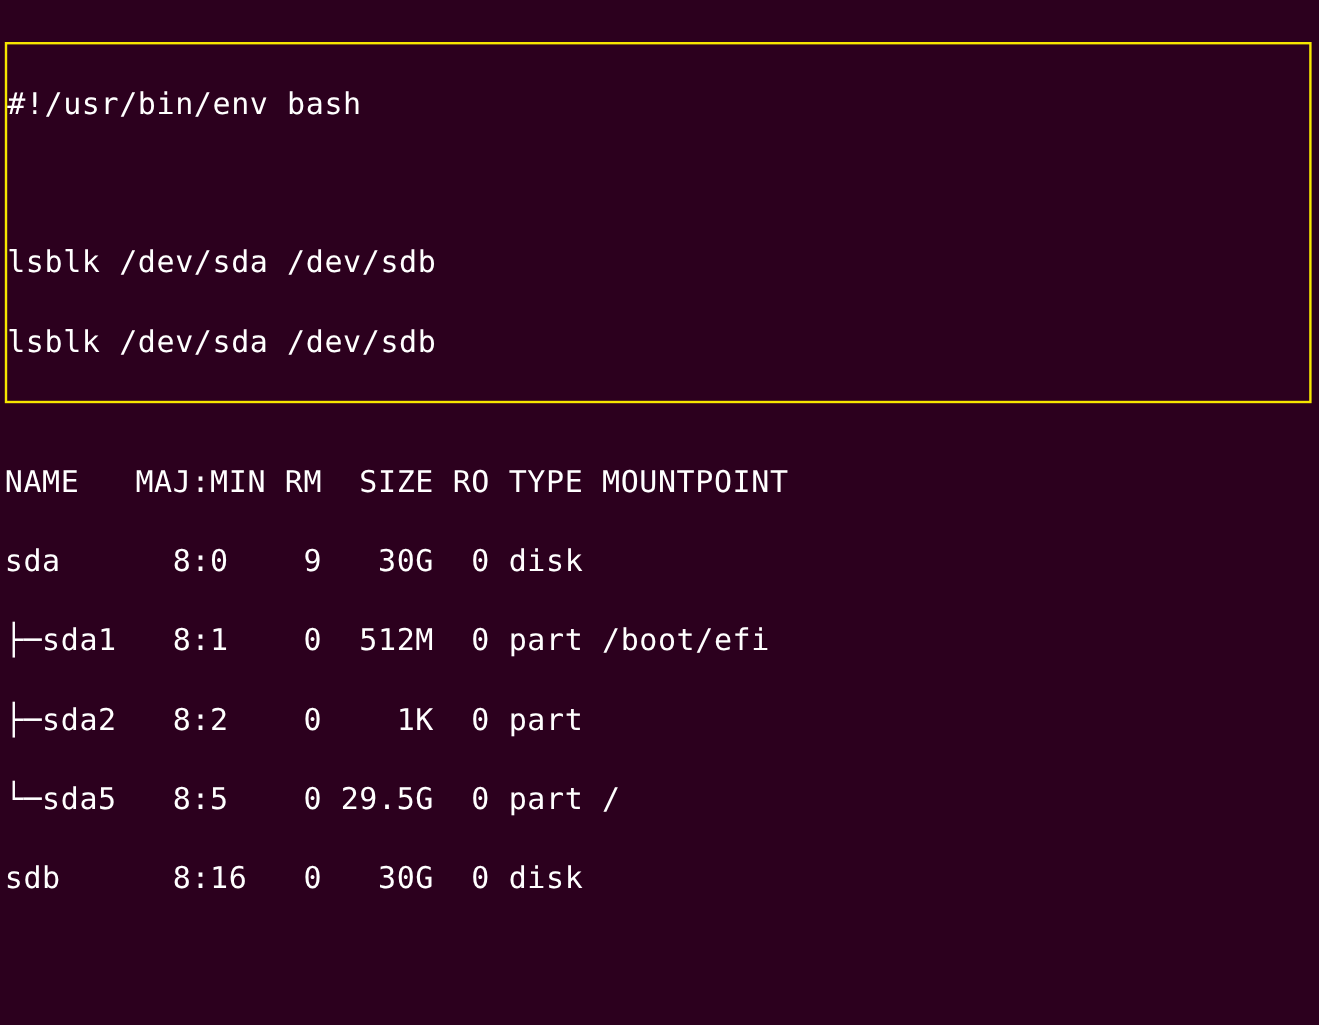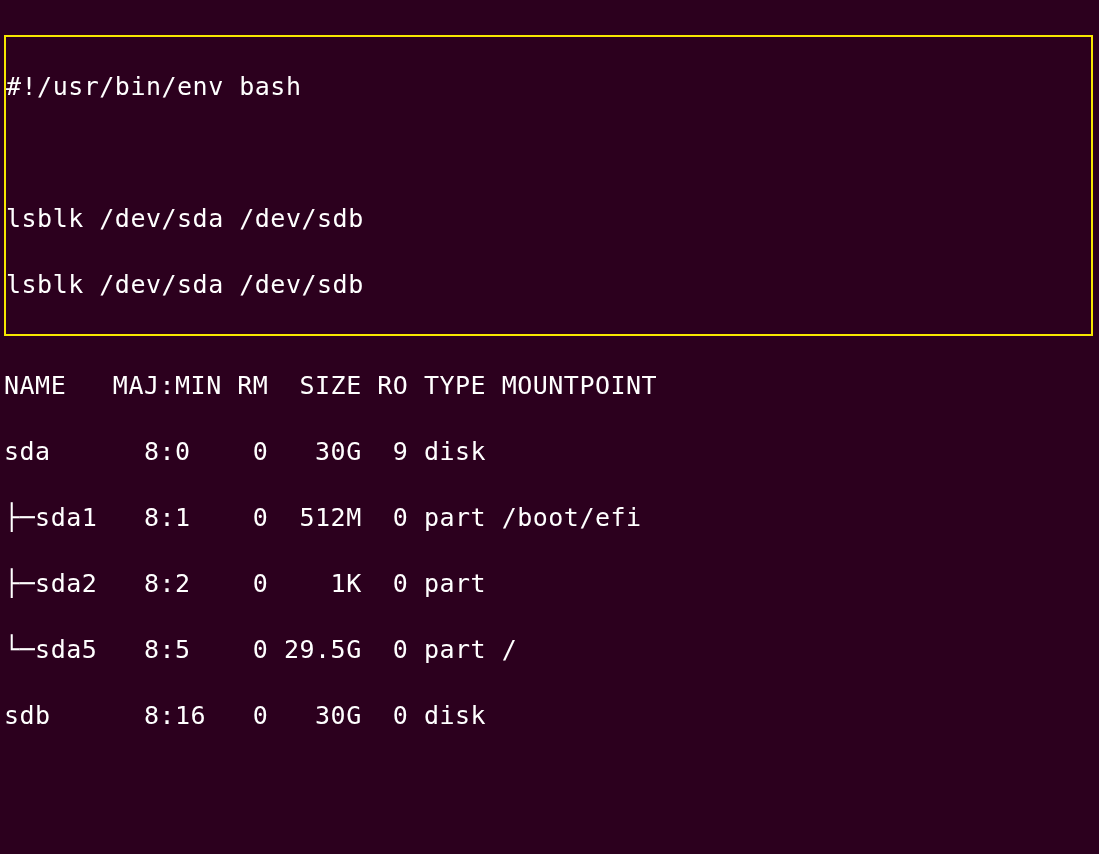--- a/index.html
+++ b/index.html
@@ -16,37 +16,37 @@
     color:#ffffff;
     padding:2px 4px 4px 4px;
     white-space:pre;
   }
   .prompt   { color:#c8c8c8; }
   .cmd      { color:#ffffff; font-weight:bold; }
   .script   { color:#ffffff; }
   .output   { color:#ffffff; }
   .box{
     border:2px solid #f6e600;
-    margin:0 2px 0 0;
+    margin:0 2px 16px 0;
     padding:0 0 0 0;
   }
   .row{height:33px;}
 </style>
 </head>
 <body>
 
 <div class="terminal">
 <div class="box">
 <div class="row script">#!/usr/bin/env bash</div>
 <div class="row script"></div>
 <div class="row script">lsblk /dev/sda /dev/sdb</div>
 <div class="row script">lsblk /dev/sda /dev/sdb</div>
 </div>
 <div class="row output">NAME   MAJ:MIN RM  SIZE RO TYPE MOUNTPOINT</div>
-<div class="row output">sda      8:0    0   30G  9 disk </div>
+<div class="row output">sda      8:0    9   30G  0 disk </div>
 <div class="row output">├─sda1   8:1    0  512M  0 part /boot/efi</div>
 <div class="row output">├─sda2   8:2    0    1K  0 part </div>
 <div class="row output">└─sda5   8:5    0 29.5G  0 part /</div>
 <div class="row output">sdb      8:16   0   30G  0 disk </div>
 
 
 
 
 
 

